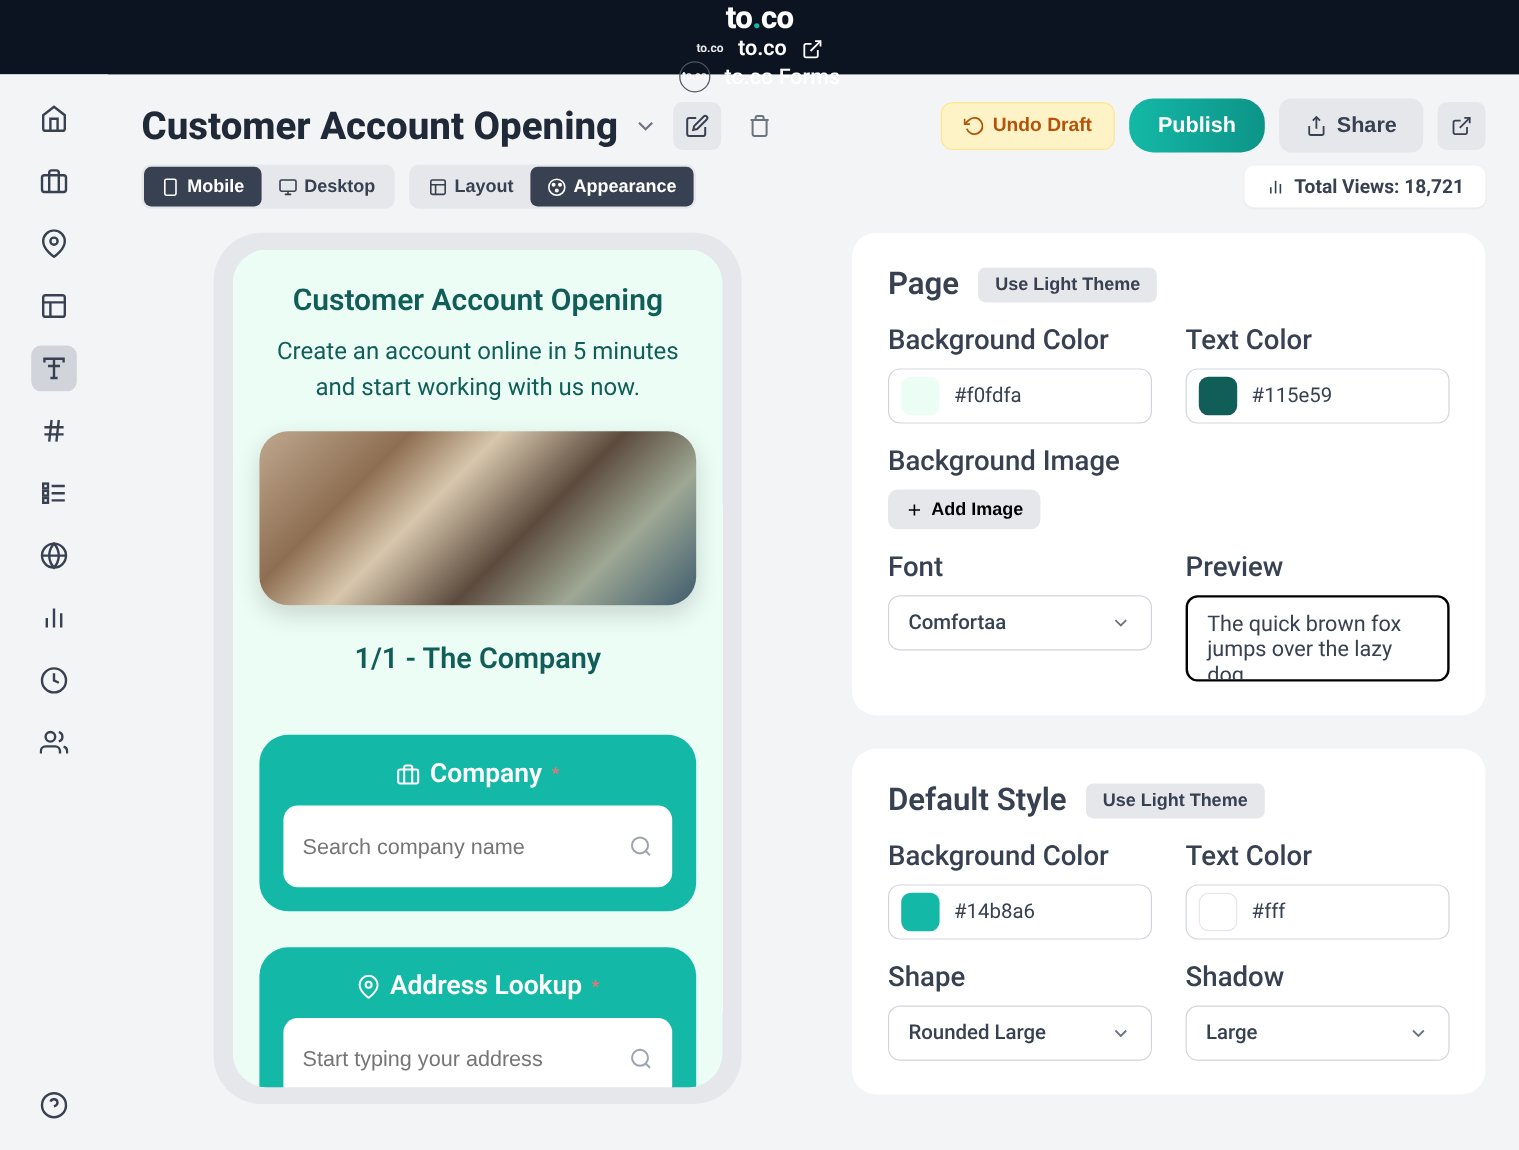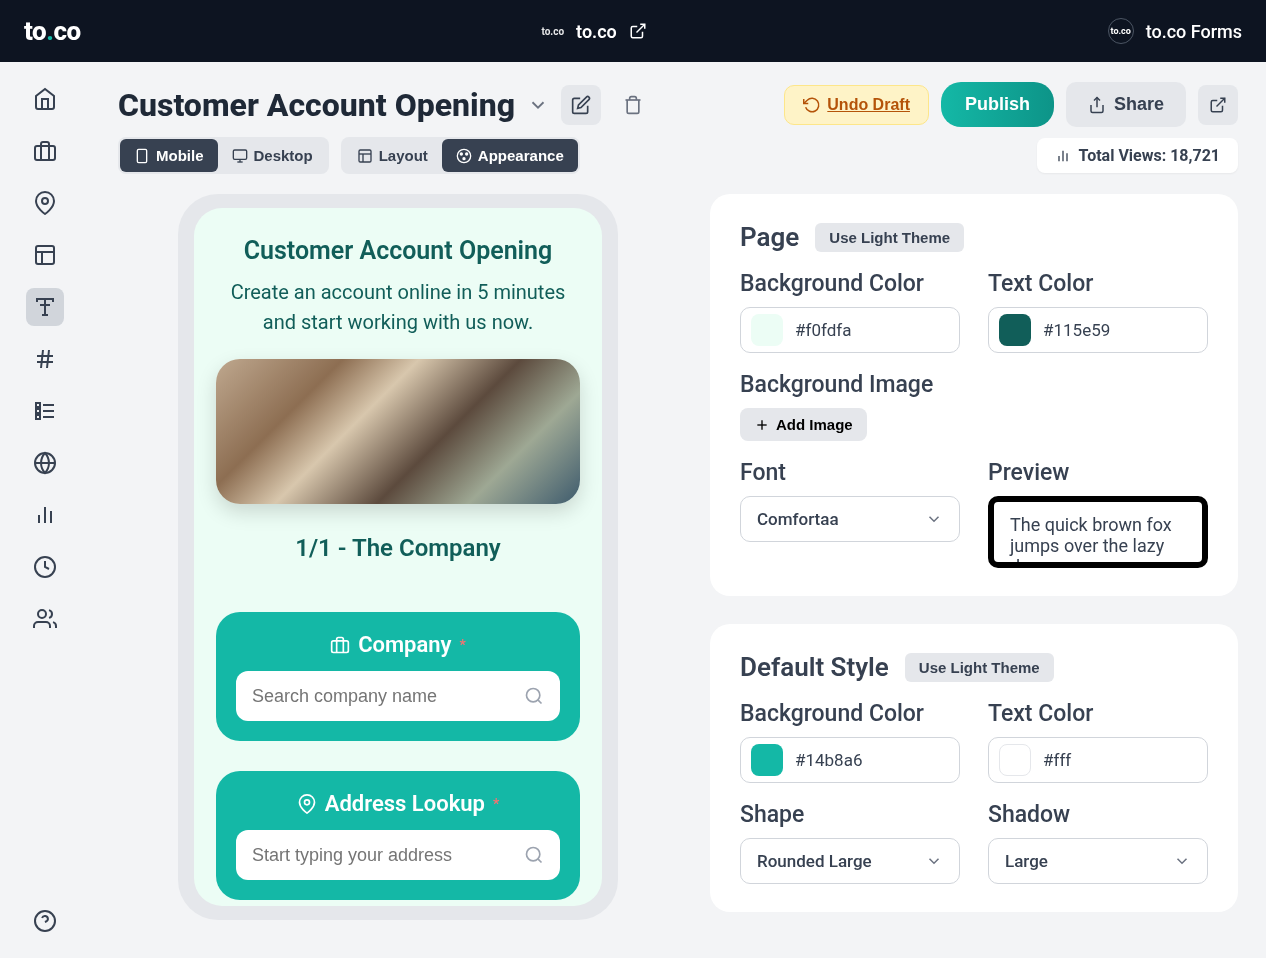--- a/index.html
+++ b/index.html
@@ -11,20 +11,21 @@
   height: 958px;
   overflow: hidden;
 }
 .topbar {
   height: 62px;
   background: #0d1421;
   display: flex;
   align-items: center;
   padding: 0 24px;
   color: #fff;
+  flex-direction: column;
 }
 .topbar .logo {
   font-size: 26px;
   font-weight: 800;
   letter-spacing: -0.5px;
 }
 .topbar .logo .dot { color: #14b8a6; }
 .topbar .center {
   flex: 1;
   display: flex;
@@ -125,21 +126,20 @@
   border: 1px solid #fde68a;
   color: #b45309;
   padding: 10px 18px;
   border-radius: 10px;
   font-size: 16px;
   font-weight: 600;
   display: flex;
   align-items: center;
   gap: 6px;
   cursor: pointer;
-  text-decoration: underline;
 }
 .publish-btn {
   background: linear-gradient(90deg, #14b8a6, #0d9488);
   color: #fff;
   border: none;
   padding: 12px 24px;
   border-radius: 20px;
   font-size: 18px;
   font-weight: 700;
   cursor: pointer;
@@ -274,21 +274,21 @@
   margin-bottom: 14px;
   display: flex;
   align-items: center;
   justify-content: center;
   gap: 8px;
 }
 .card-label .req { color: #f87171; font-size: 14px; vertical-align: super; }
 .card-input {
   background: #fff;
   border-radius: 12px;
-  height: 50px;
+  height: 68px;
   display: flex;
   align-items: center;
   padding: 0 16px;
   gap: 10px;
 }
 .card-input input {
   flex: 1;
   border: none;
   outline: none;
   font-size: 18px;
@@ -382,21 +382,21 @@
   border-radius: 10px;
   padding: 12px 16px;
   cursor: pointer;
 }
 .select-text {
   font-size: 17px;
   font-weight: 500;
   color: #374151;
 }
 .preview-box {
-  border: 6px solid #000000;
+  border: 2px solid #000000;
   border-radius: 10px;
   padding: 12px 16px;
   font-size: 18px;
   color: #374151;
   height: 72px;
   overflow: hidden;
 }
 svg { display: block; }
 </style>
 </head>

